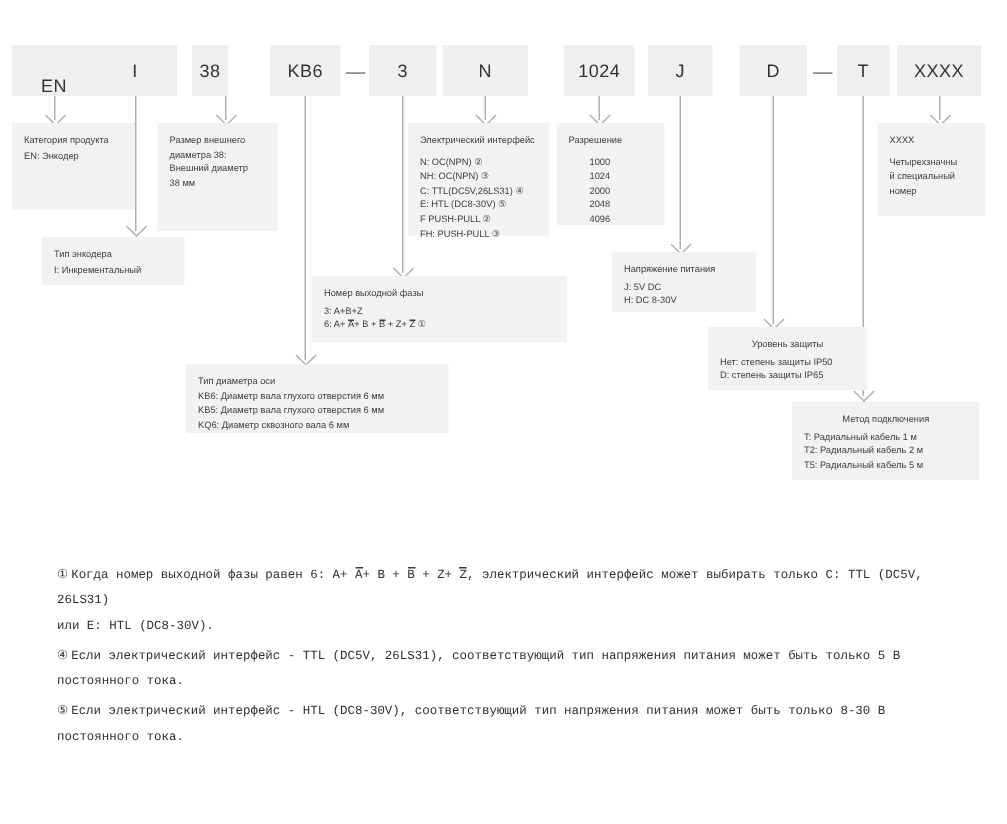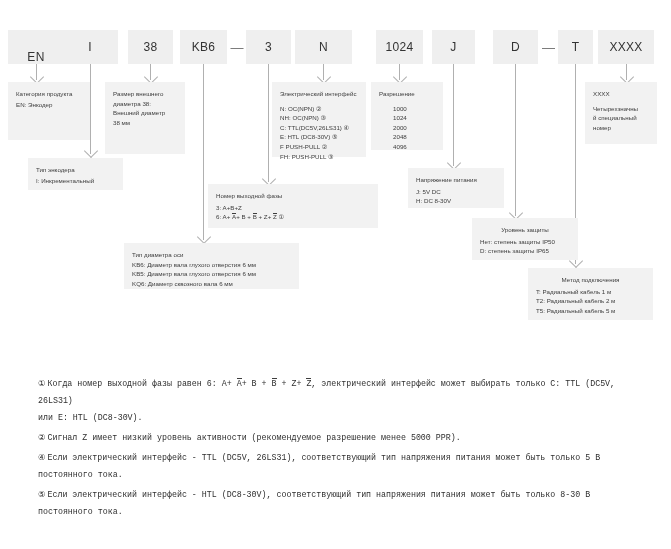--- a/index.html
+++ b/index.html
@@ -94,21 +94,21 @@
 </style>
 </head>
 <body>
 
 <div class="code-box" style="left:8px;top:30px;width:56px;align-items:flex-end;">
   <span>EN</span>
 </div>
 <div class="code-box" style="left:62px;top:30px;width:56px;">
   <span>I</span>
 </div>
-<div class="code-box" style="left:128px;top:30px;width:45px;">
+<div class="code-box" style="left:128px;top:30px;width:24px;">
   <span>38</span>
 </div>
 <div class="code-box" style="left:180px;top:30px;width:47px;">
   <span>KB6</span>
 </div>
 <div class="dash" style="left:229px;top:30px;width:16px;">
   <span>—</span>
 </div>
 <div class="code-box" style="left:246px;top:30px;width:45px;">
   <span>3</span>
@@ -242,23 +242,20 @@
   <span class="desc-title">XXXX</span>
   <span class="desc-line">Четырехзначны</span>
   <span class="desc-line">й специальный</span>
   <span class="desc-line">номер</span>
 </div>
 
 <div class="notes">
   <p class="note">
     <span class="num">①</span><span>Когда номер выходной фазы равен 6: A+ </span><span class="ovl">A</span><span>+ B + </span><span class="ovl">B</span><span> + Z+ </span><span class="ovl">Z</span><span>, электрический интерфейс может выбирать только C: TTL (DC5V, 26LS31)</span>
     <br><span>или E: HTL (DC8-30V).</span>
-  </p>
-  <p class="note">
-    <span class="num">②</span><span>Сигнал Z имеет низкий уровень активности (рекомендуемое разрешение менее 5000 PPR).</span>
   </p>
   <p class="note">
     <span class="num">④</span><span>Если электрический интерфейс - TTL (DC5V, 26LS31), соответствующий тип напряжения питания может быть только 5 В</span>
     <br><span>постоянного тока.</span>
   </p>
   <p class="note">
     <span class="num">⑤</span><span>Если электрический интерфейс - HTL (DC8-30V), соответствующий тип напряжения питания может быть только 8-30 В</span>
     <br><span>постоянного тока.</span>
   </p>
 </div>

